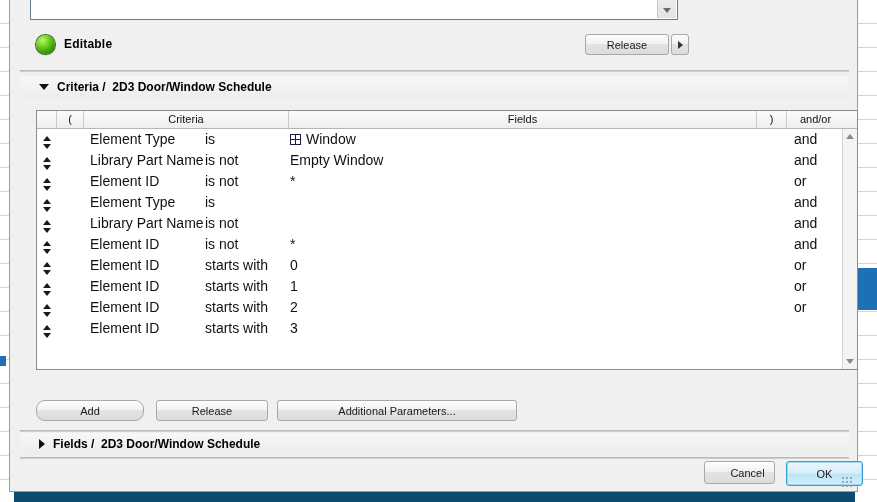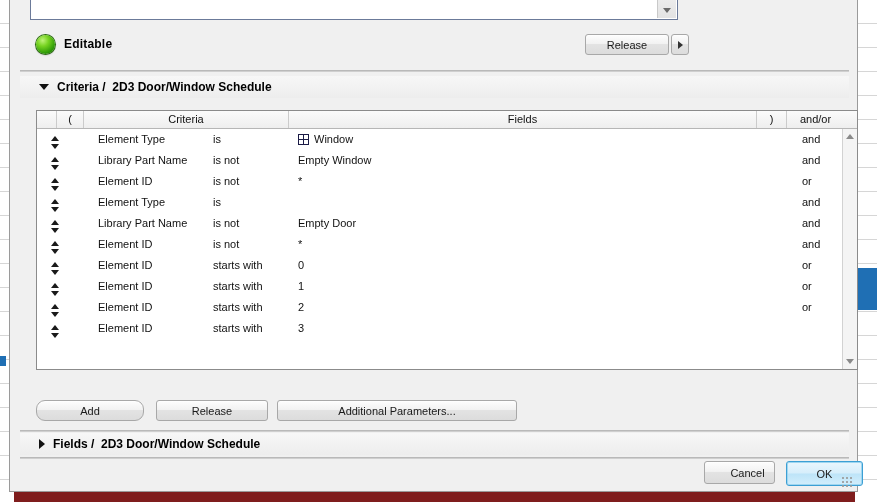--- a/index.html
+++ b/index.html
@@ -14,21 +14,21 @@
     font-family: "Liberation Sans", sans-serif;
     font-size: 11px;
     color: #000;
   }
 
   
   #screen {
     position: relative;
     width: 877px;
     height: 502px;
-    background: #7f1d1d;
+    background: #0c4a6e;
   }
   .bg-strip {
     position: absolute;
     top: 0;
     height: 502px;
     background:
       repeating-linear-gradient(to bottom,
         #ffffff 0px, #ffffff 23px,
         #d6d6d6 23px, #d6d6d6 24px);
   }
@@ -261,25 +261,24 @@
     position: relative;
     height: 21px;
     width: 100%;
     white-space: nowrap;
   }
   .cell {
     position: absolute;
     top: 0;
     height: 21px;
     line-height: 21px;
-    font-size: 11px;
+    font-size: 14px;
     color: #111;
     overflow: hidden;
     white-space: nowrap;
-    margin-left: 8px;
   }
   .c-handle { left: 6px;  width: 16px; text-align: left; }
   .c-field  { left: 53px; width: 115px; }
   .c-op     { left: 168px; width: 84px; }
   .c-val    { left: 253px; width: 460px; display: flex; align-items: center; }
   .c-andor  { left: 757px; width: 50px; }
 
   .handle-ico {
     display: inline-block;
     position: relative;
@@ -492,23 +491,20 @@
             <div class="trow">
               <div class="cell c-handle"><span class="handle-ico"></span></div>
               <div class="cell c-field">Element Type</div>
               <div class="cell c-op">is</div>
               <div class="cell c-andor">and</div>
             </div>
             <div class="trow">
               <div class="cell c-handle"><span class="handle-ico"></span></div>
               <div class="cell c-field">Library Part Name</div>
               <div class="cell c-op">is not</div>
-              <div class="cell c-val">
-                <span class="val-text">Empty Door</span>
-              </div>
               <div class="cell c-andor">and</div>
             </div>
             <div class="trow">
               <div class="cell c-handle"><span class="handle-ico"></span></div>
               <div class="cell c-field">Element ID</div>
               <div class="cell c-op">is not</div>
               <div class="cell c-val">
                 <span class="val-text">*</span>
               </div>
               <div class="cell c-andor">and</div>

